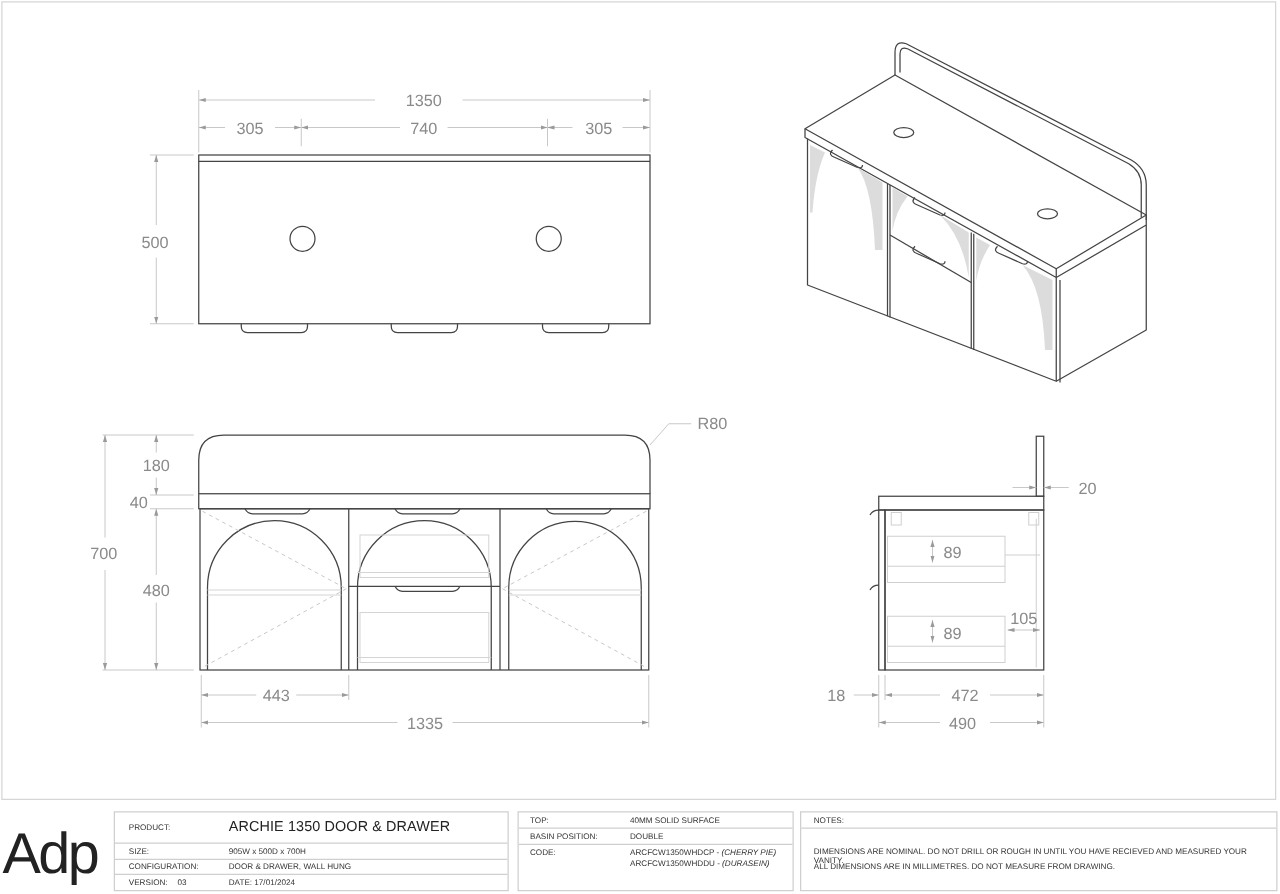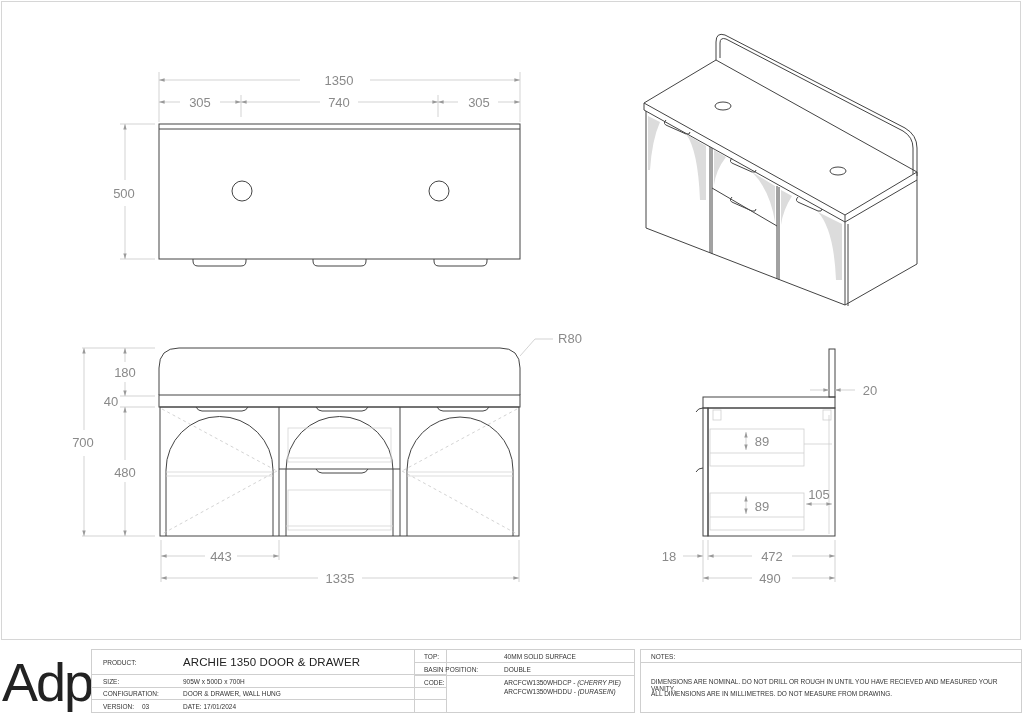--- a/index.html
+++ b/index.html
@@ -1,20 +1,20 @@
 <!DOCTYPE html>
 <html><head>
   <meta charset="utf-8">
   <style>
     html,body{margin:0;padding:0;background:#fff;}
     body{width:1024px;height:715px;position:relative;overflow:hidden;font-family:"Liberation Sans",sans-serif;color:#333;}
     .frame{position:absolute;left:1px;top:1px;width:1020px;height:639px;border:1px solid #d6d6d6;box-sizing:border-box;}
     svg.drawing{position:absolute;left:0;top:0;width:1024px;height:645px;}
     .dim{fill:#8a8a8a;font-family:"Liberation Sans",sans-serif;font-size:13px;}
-    .logo{position:absolute;left:2px;top:652px;font-family:"Liberation Sans",sans-serif;font-size:54px;color:#222;letter-spacing:-2px;line-height:60px;font-weight:400;}
+    .logo{position:absolute;left:2px;top:652px;font-family:"Liberation Sans",sans-serif;font-size:46px;color:#222;letter-spacing:-2px;line-height:60px;font-weight:400;}
     .box{position:absolute;border:1px solid #cfcfcf;box-sizing:border-box;font-family:"Liberation Sans",sans-serif;}
     .row{position:absolute;left:0;right:0;border-bottom:1px solid #cfcfcf;box-sizing:border-box;}
     .row:last-child{border-bottom:none;}
     .lbl{position:absolute;font-size:6.5px;color:#333;text-transform:uppercase;}
     .val{position:absolute;font-size:6.5px;color:#333;}
     .big{font-size:11.5px;color:#222;letter-spacing:0.1px;}
     .it{font-style:italic;}
   </style>
 </head>
 <body>
@@ -199,21 +199,21 @@
       <path d="M714,150 L726,157 Q716,170 714,185 Z"></path>
       <path d="M752,172 L775,186 L775,222 Q770,190 752,172 Z"></path>
       <path d="M781,190 L792,196 Q783,210 781,225 Z"></path>
       <path d="M818,212 L842,224 L842,280 L836,280 Q834,230 818,212 Z"></path>
     </g>
   </g>
 </svg>
 
 <div class="logo">Adp</div>
 
-<div class="box" style="left:91px;top:649px;width:356px;height:64px;">
+<div class="box" style="left:91px;top:649px;width:316px;height:64px;">
   <div class="row" style="top:0;height:25px;">
     <span class="lbl" style="left:11px;top:9px;">PRODUCT:</span>
     <span class="val big" style="left:91px;top:6px;">ARCHIE 1350 DOOR &amp; DRAWER</span>
   </div>
   <div class="row" style="top:25px;height:13px;">
     <span class="lbl" style="left:11px;top:3px;">SIZE:</span>
     <span class="val" style="left:91px;top:3px;">905W x 500D x 700H</span>
   </div>
   <div class="row" style="top:38px;height:12px;">
     <span class="lbl" style="left:11px;top:2px;">CONFIGURATION:</span>

